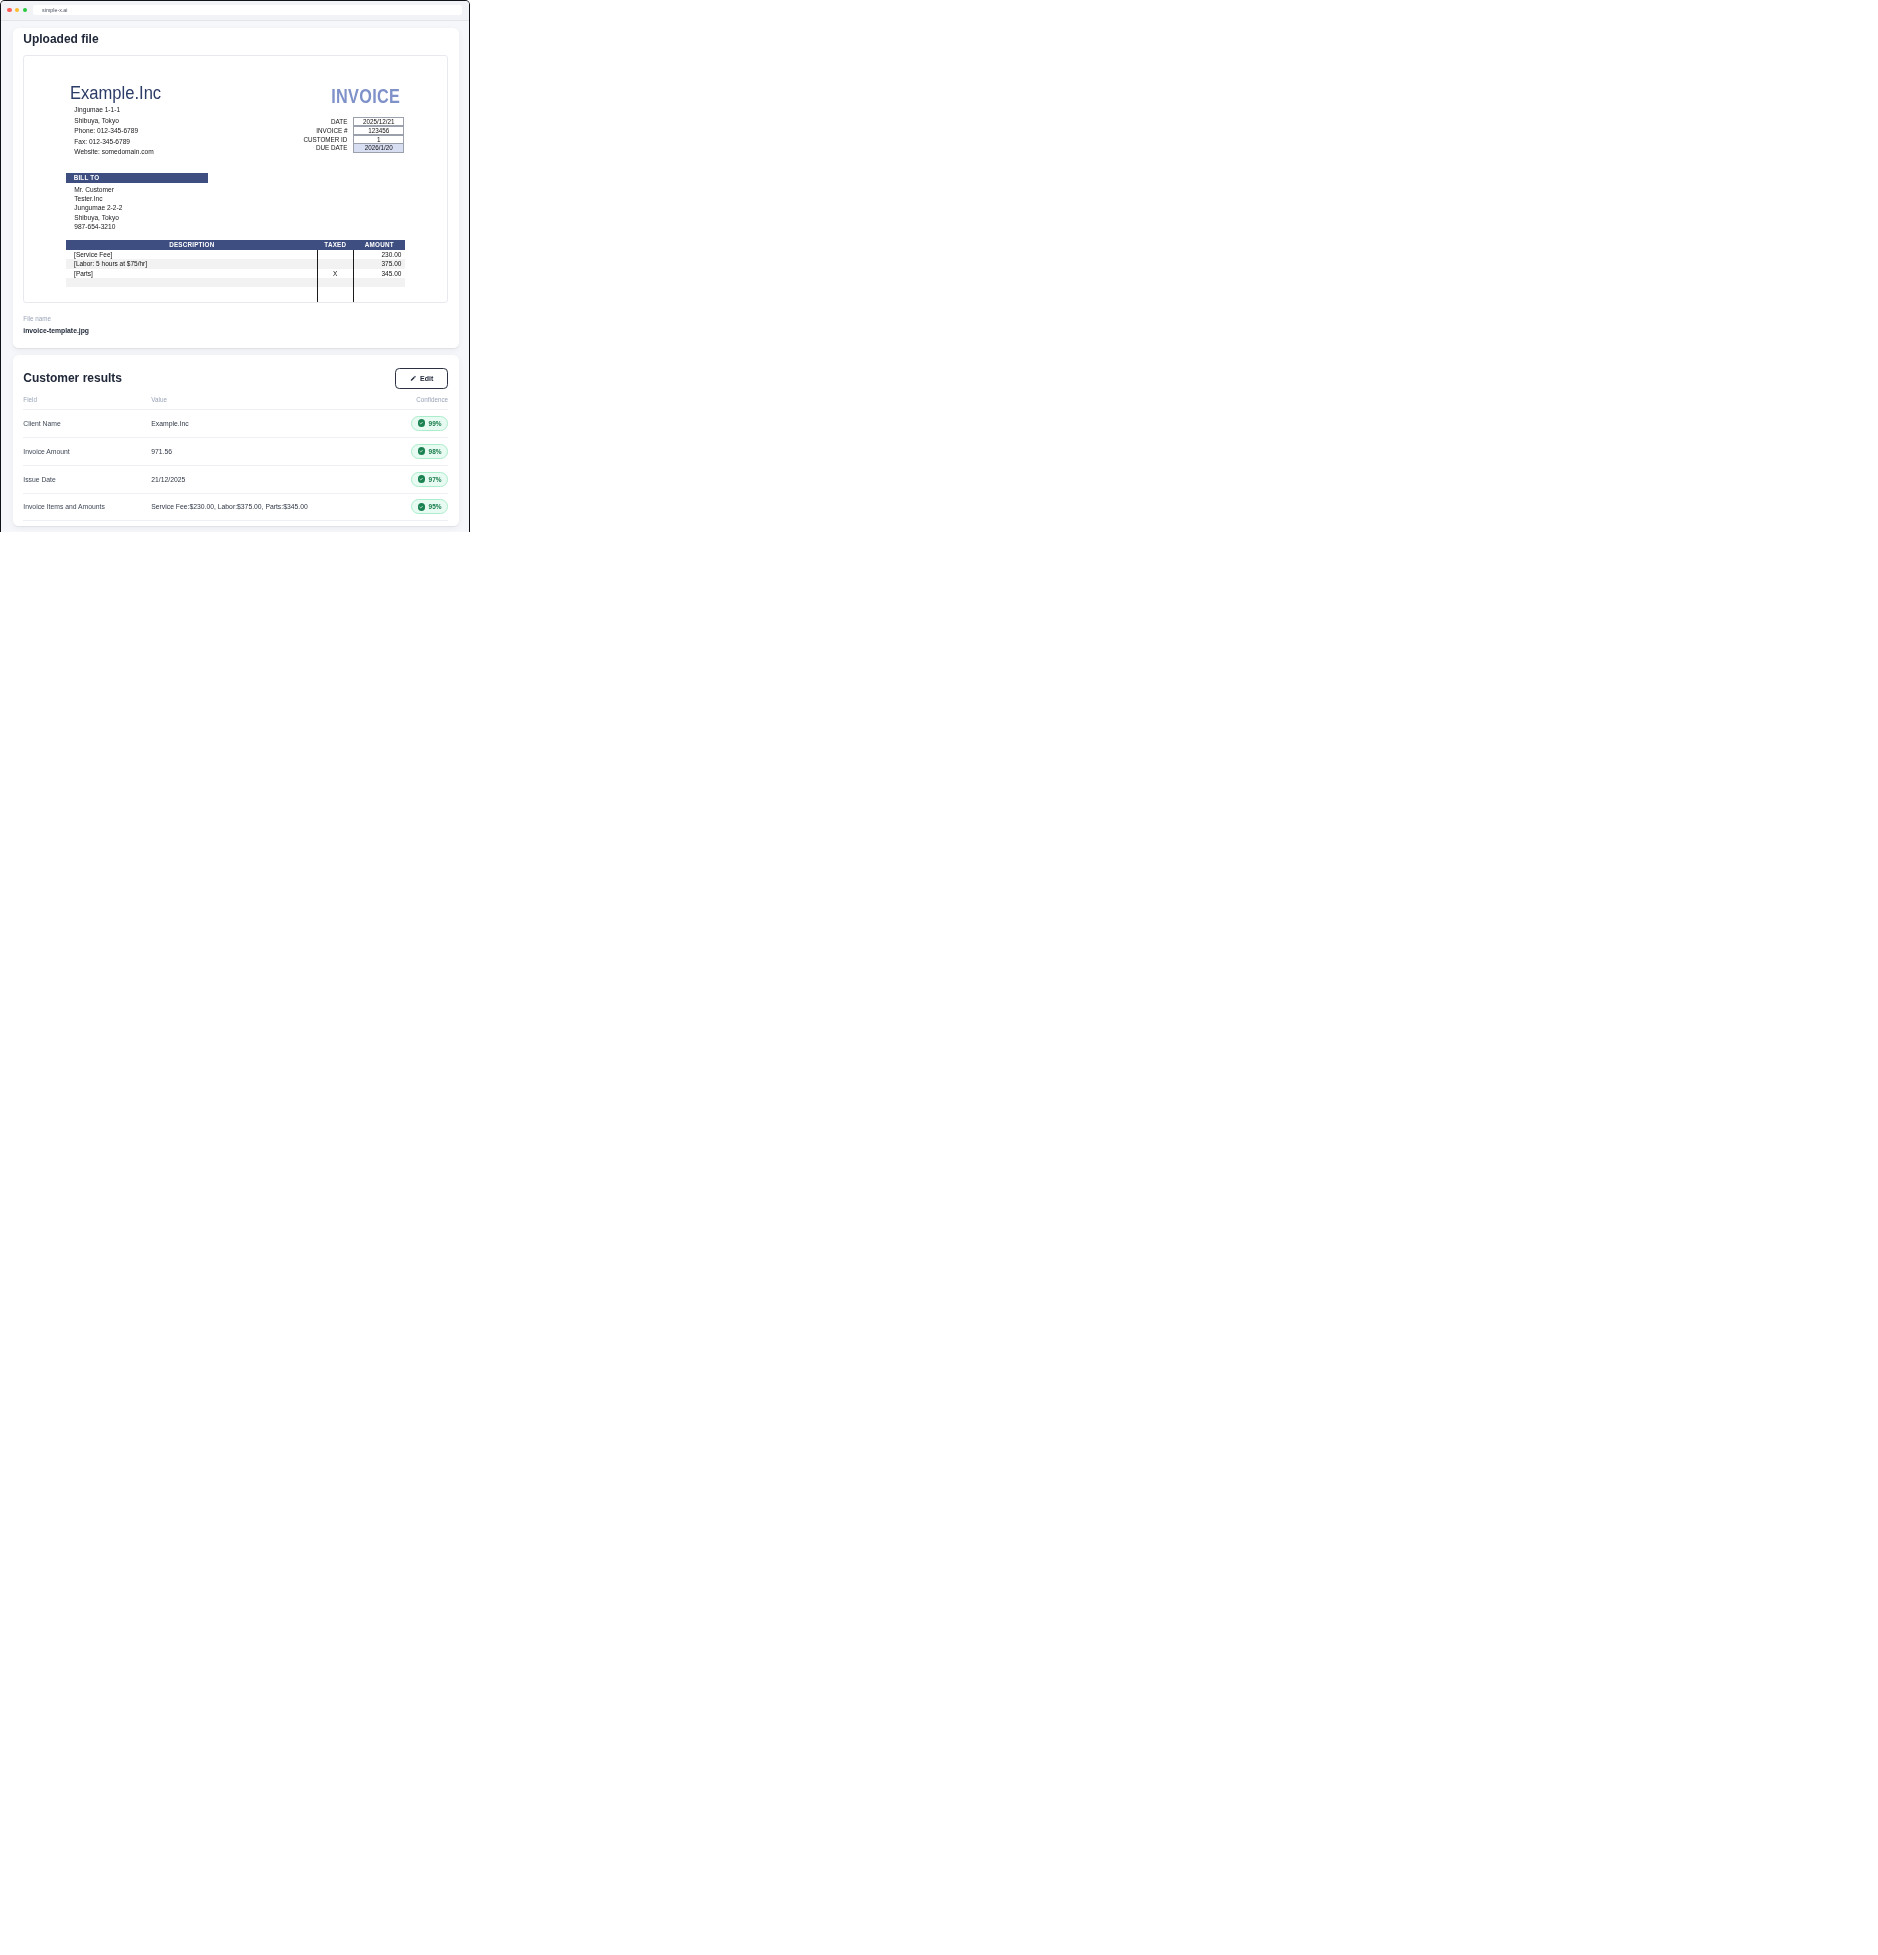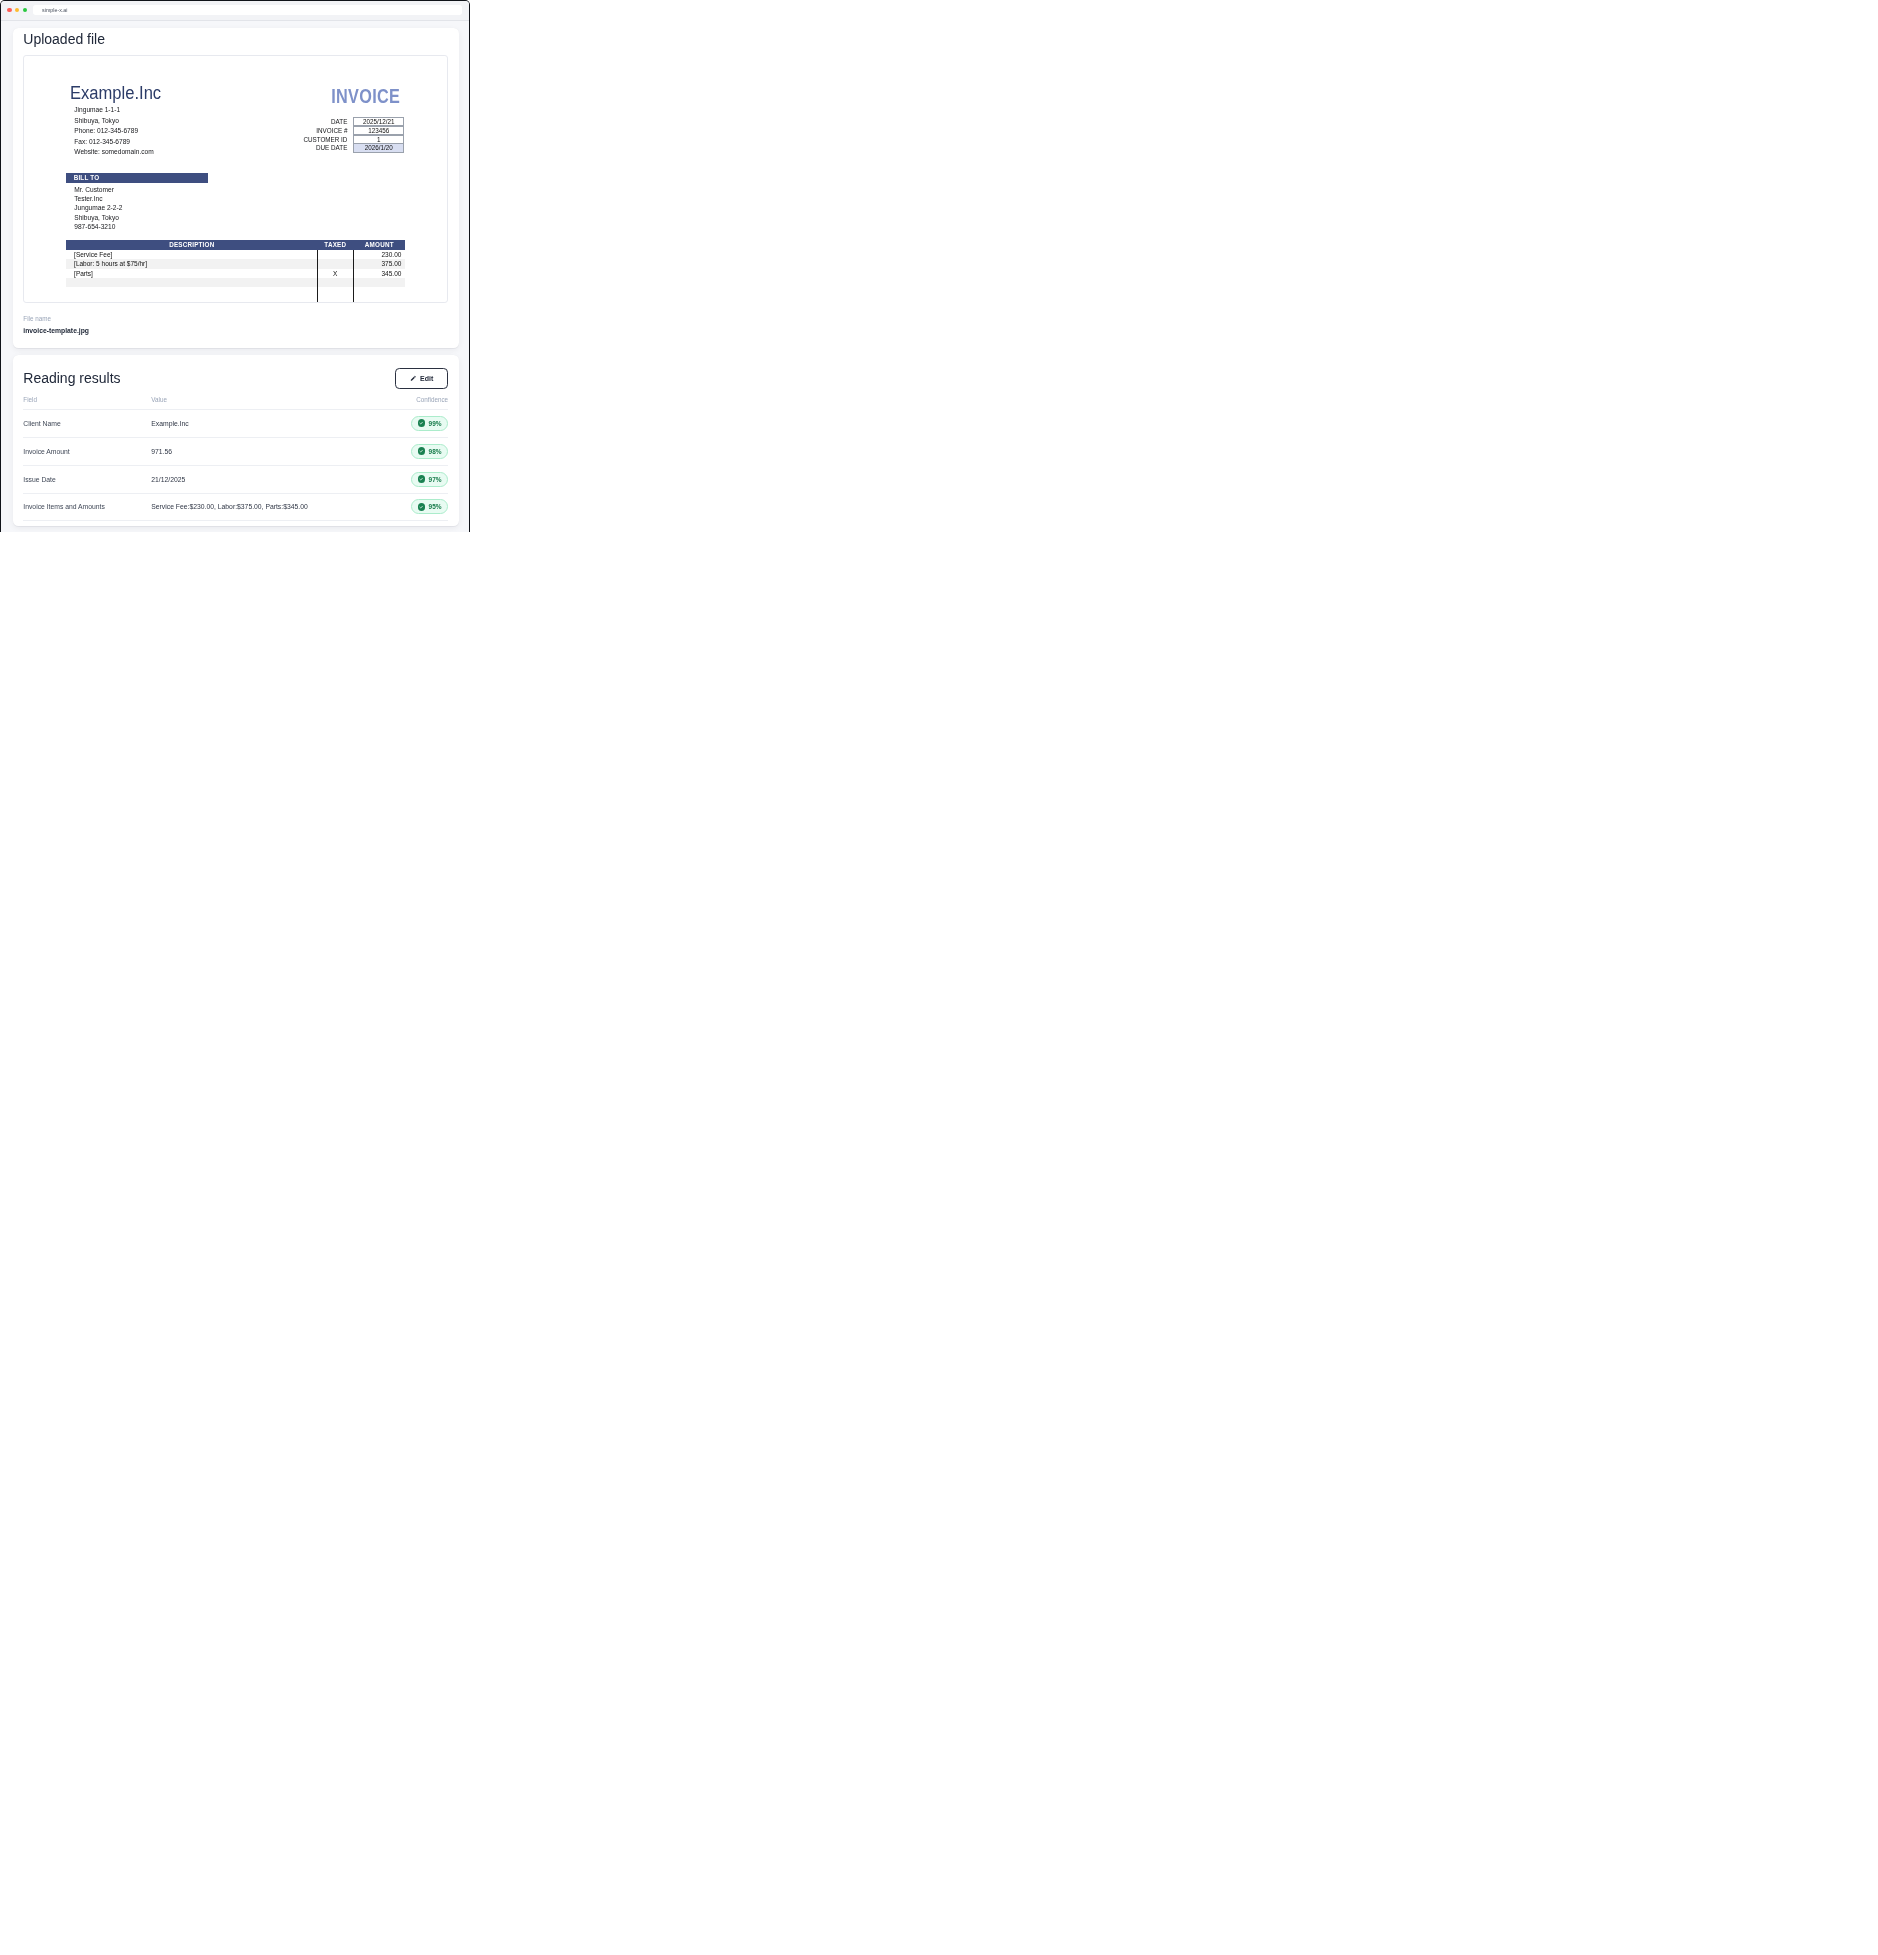--- a/index.html
+++ b/index.html
@@ -21,21 +21,21 @@
           display:flex;align-items:center;padding-left:8.6px;
           font-size:5.3px;color:#474e5c;}
 
   
   .page{padding:7.8px 11.7px 0 11.7px;}
   .card{background:#ffffff;border-radius:5.5px;
         box-shadow:0 0.4px 0.8px rgba(16,24,40,.05),0 2px 6.3px rgba(16,24,40,.06);
         width:446px;padding:0 10.6px;overflow:hidden;}
   .card.upload{height:320px;}
   .card.results{height:171px;margin-top:7px;}
-  .card-title{font-size:14px;font-weight:400;color:#202839;line-height:9.4px;}
+  .card-title{font-size:12px;font-weight:700;color:#202839;line-height:9.4px;}
   .upload .card-title{padding-top:7px;}
 
   
   .invoice-frame{position:relative;margin-top:10.2px;width:425px;height:248px;
                  background:#ffffff;border:0.4px solid #e7e9ef;border-radius:3.1px;overflow:hidden;}
   .inv-company{position:absolute;left:46px;top:27px;font-size:18px;color:#2c3c68;
                transform:scaleX(.92);transform-origin:left top;white-space:nowrap;}
   .inv-word{position:absolute;right:47px;top:29px;font-size:20.3px;font-weight:700;color:#7e91c9;
             transform:scaleX(.80);transform-origin:right top;letter-spacing:0.4px;white-space:nowrap;}
   .inv-address{position:absolute;left:50px;top:49px;font-size:6.6px;line-height:10.6px;color:#17181c;}
@@ -184,21 +184,21 @@
         <div class="vline v1"></div>
         <div class="vline v2"></div>
       </div>
 
       <div class="file-label">File name</div>
       <div class="file-value">invoice-template.jpg</div>
     </div>
 
     <div class="card results">
       <div class="results-head">
-        <div class="card-title">Reading results</div>
+        <div class="card-title">Customer results</div>
         <button class="edit-btn">
           <span style="display:flex;">
             <svg width="6.6" height="6.6" viewBox="0 0 24 24">
                 <path fill="#232a3a" d="M3 17.25V21h3.75L17.81 9.94l-3.75-3.75L3 17.25zM20.71 7.04c.39-.39.39-1.02 0-1.41l-2.34-2.34c-.39-.39-1.02-.39-1.41 0l-1.83 1.83 3.75 3.75 1.83-1.83z"></path>
               </svg>
           </span>
           <span>Edit</span>
         </button>
       </div>
 

